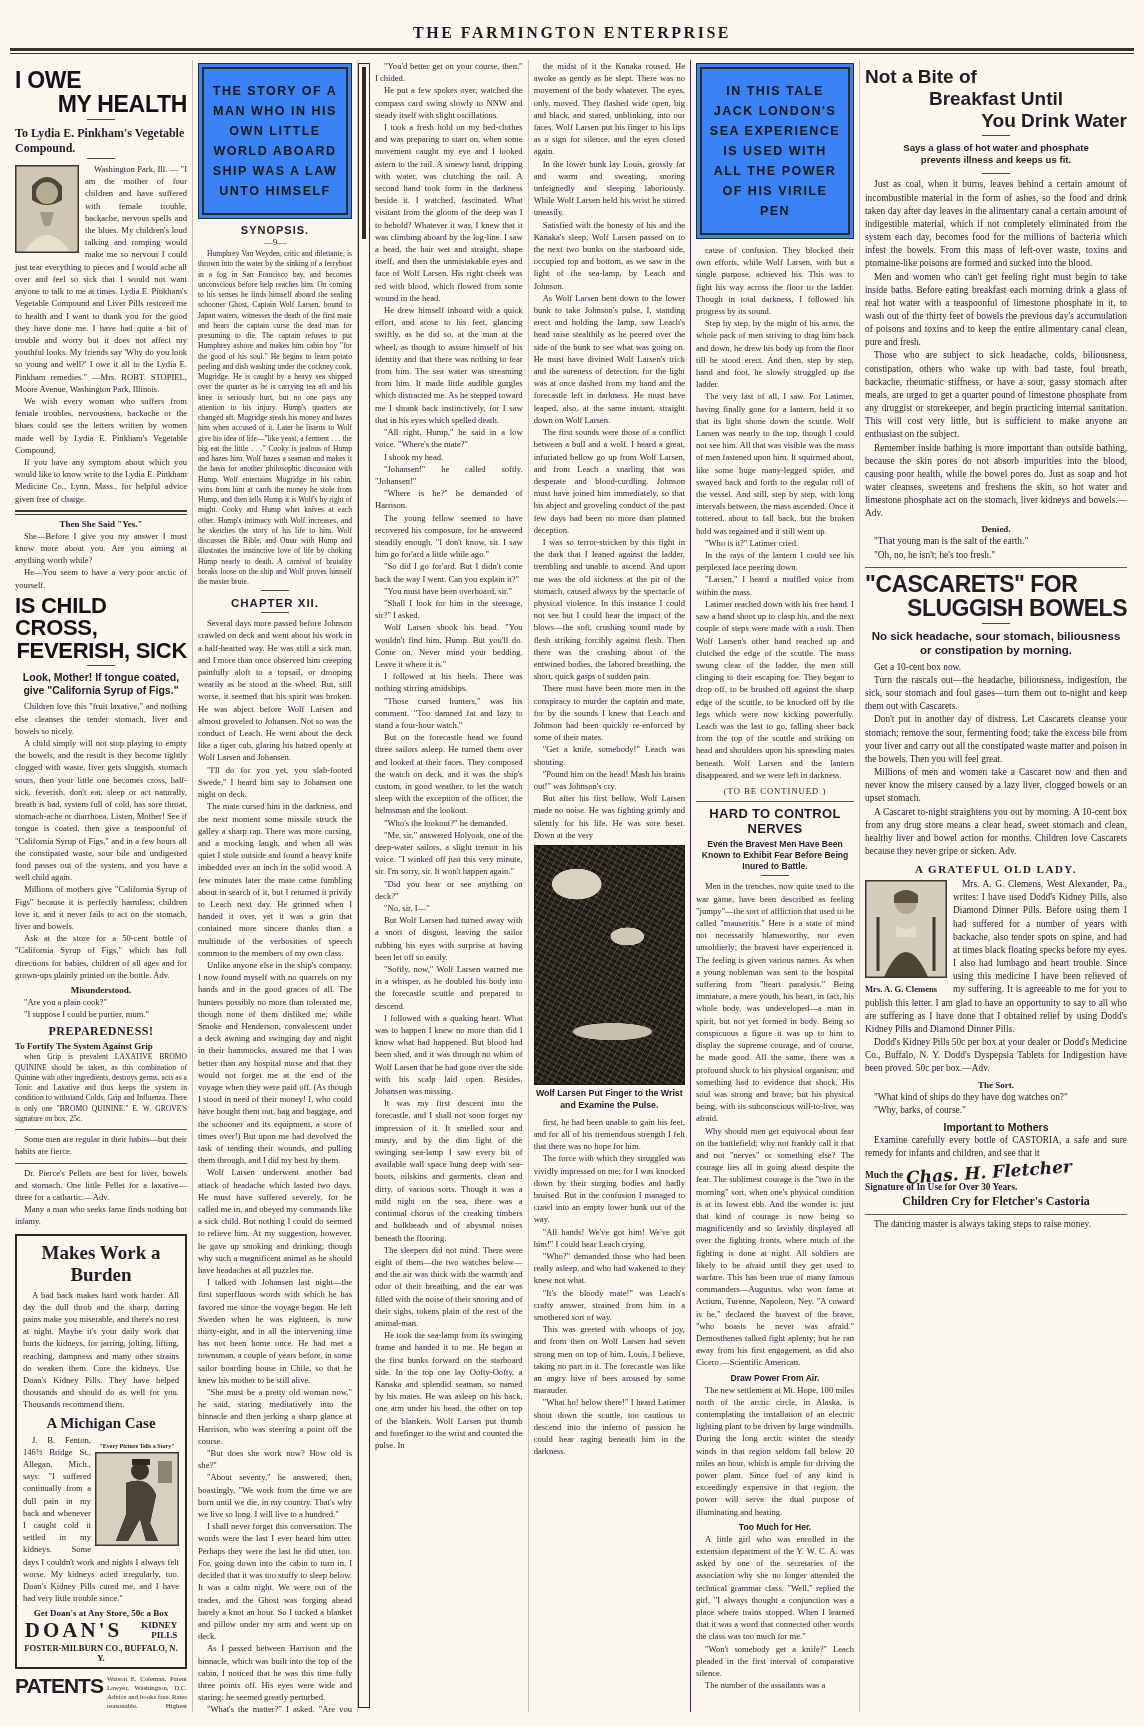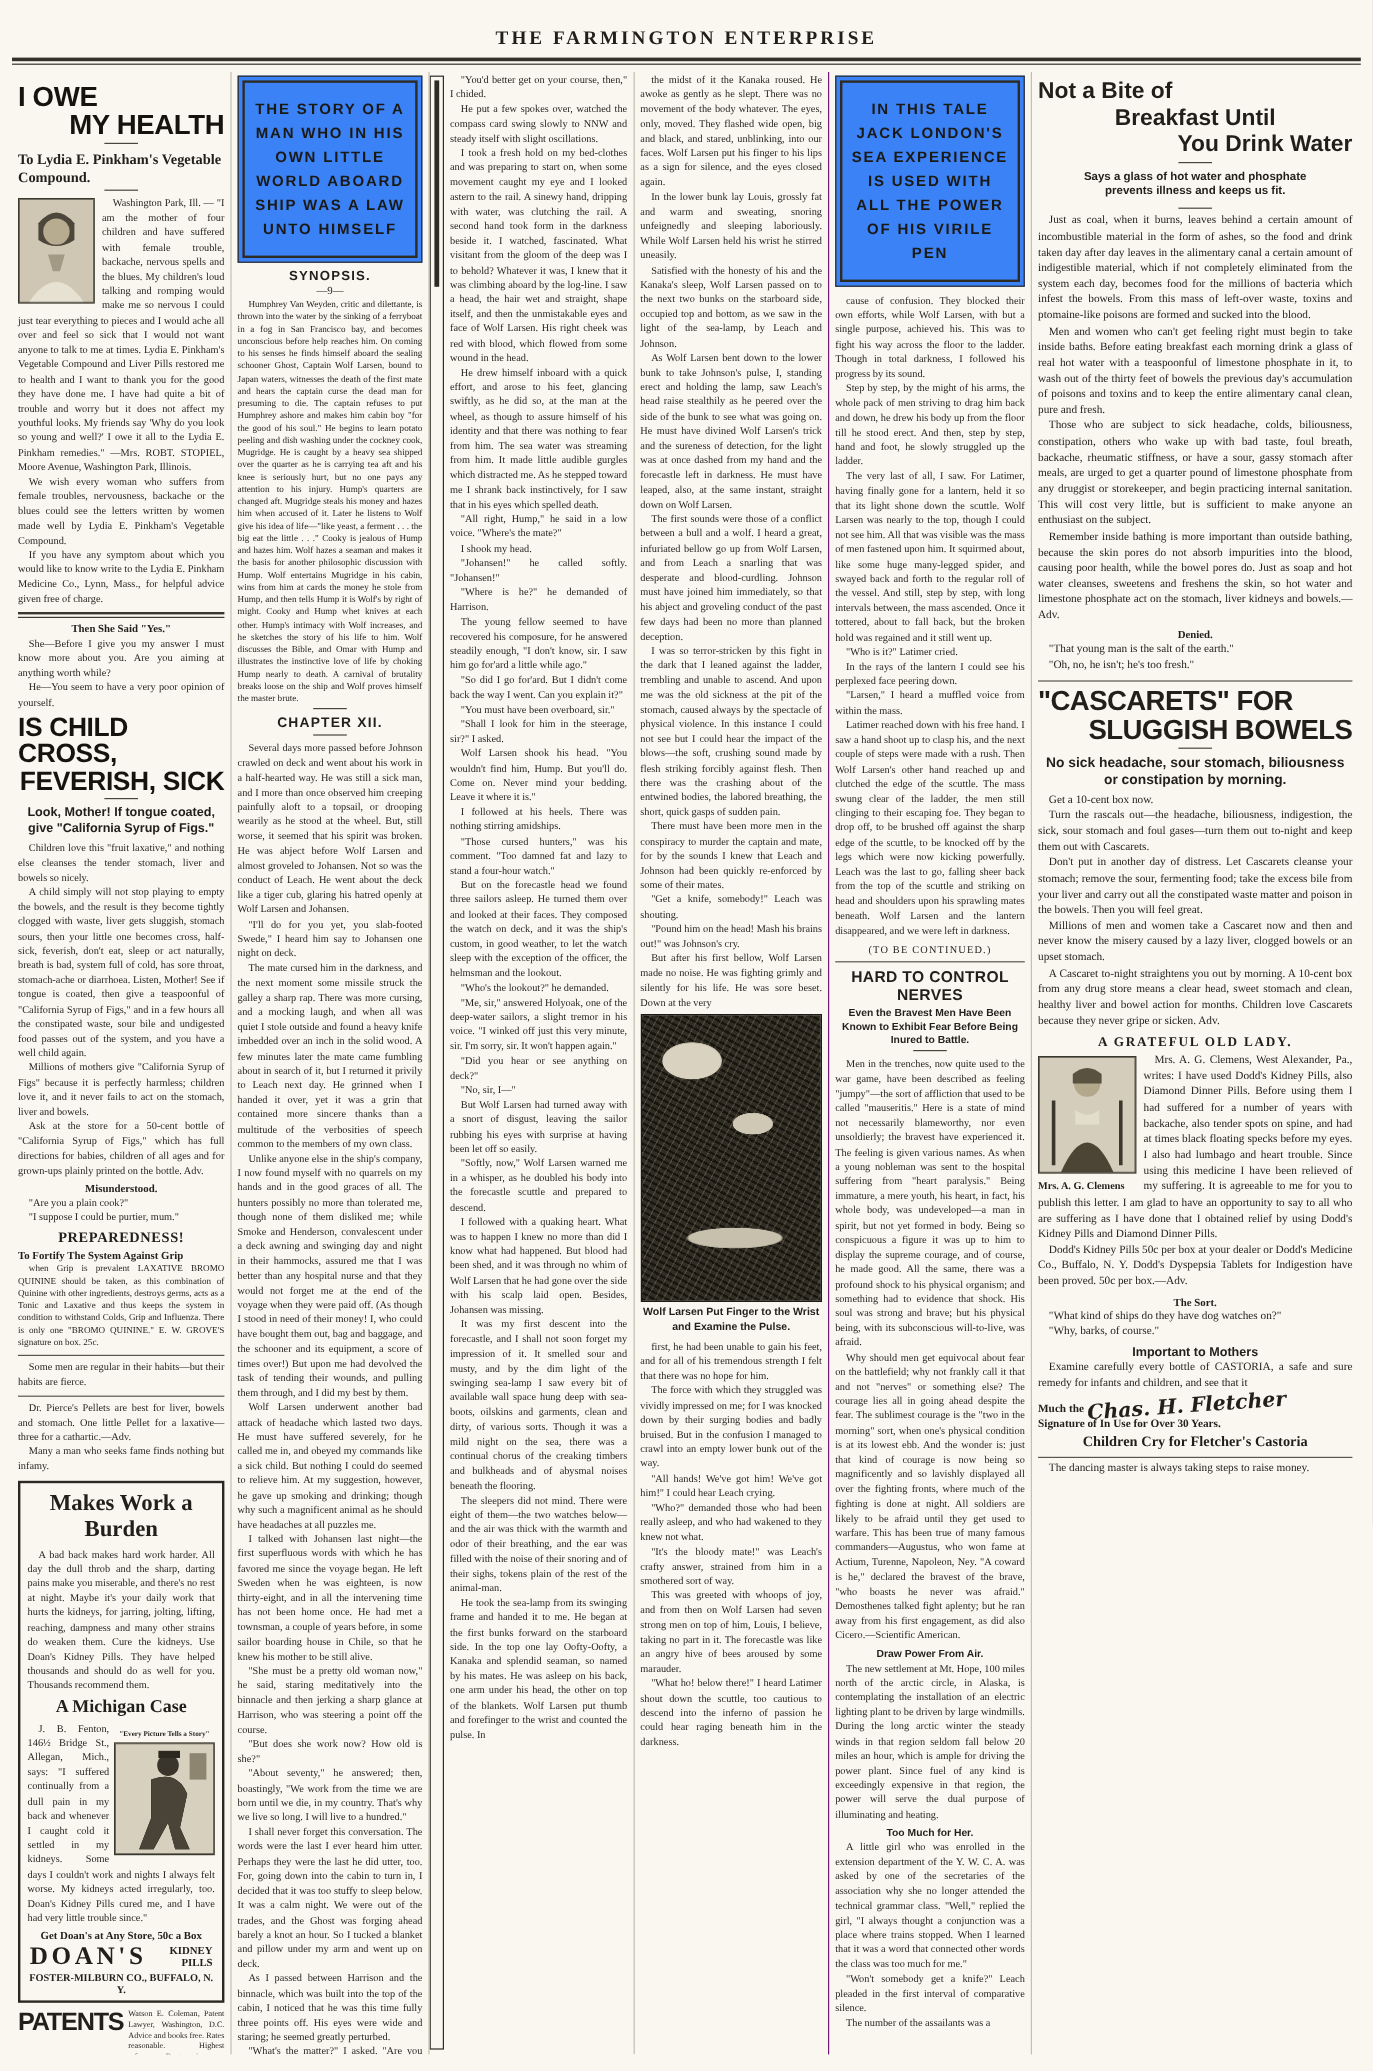--- a/index.html
+++ b/index.html
@@ -124,21 +124,21 @@
             <p class="para">Washington Park, Ill. — "I am the mother of four children and have suffered with female trouble, backache, nervous spells and the blues. My children's loud talking and romping would make me so nervous I could just tear everything to pieces and I would ache all over and feel so sick that I would not want anyone to talk to me at times. Lydia E. Pinkham's Vegetable Compound and Liver Pills restored me to health and I want to thank you for the good they have done me. I have had quite a bit of trouble and worry but it does not affect my youthful looks. My friends say 'Why do you look so young and well?' I owe it all to the Lydia E. Pinkham remedies." —Mrs. ROBT. STOPIEL, Moore Avenue, Washington Park, Illinois.</p>
             <p class="para">We wish every woman who suffers from female troubles, nervousness, backache or the blues could see the letters written by women made well by Lydia E. Pinkham's Vegetable Compound.</p>
             <p class="para">If you have any symptom about which you would like to know write to the Lydia E. Pinkham Medicine Co., Lynn, Mass., for helpful advice given free of charge.</p>
           </div>
       </div>
       <div class="hr2"></div>
       <div>
         <div class="fheading">Then She Said "Yes."</div>
         <div>
             <p class="para">She—Before I give you my answer I must know more about you. Are you aiming at anything worth while?</p>
-            <p class="para">He—You seem to have a very poor opinion of yourself.</p>
+            <p class="para">He—You seem to have a very poor arctic of yourself.</p>
           </div>
       </div>
       <div class="gothic figs1">IS CHILD CROSS,</div>
       <div class="gothic figs2">FEVERISH, SICK</div>
       <div class="dash"></div>
       <div class="figsub">Look, Mother! If tongue coated, give "California Syrup of Figs."</div>
       <div>
           <p class="para">Children love this "fruit laxative," and nothing else cleanses the tender stomach, liver and bowels so nicely.</p>
           <p class="para">A child simply will not stop playing to empty the bowels, and the result is they become tightly clogged with waste, liver gets sluggish, stomach sours, then your little one becomes cross, half-sick, feverish, don't eat, sleep or act naturally, breath is bad, system full of cold, has sore throat, stomach-ache or diarrhoea. Listen, Mother! See if tongue is coated, then give a teaspoonful of "California Syrup of Figs," and in a few hours all the constipated waste, sour bile and undigested food passes out of the system, and you have a well child again.</p>
           <p class="para">Millions of mothers give "California Syrup of Figs" because it is perfectly harmless; children love it, and it never fails to act on the stomach, liver and bowels.</p>

